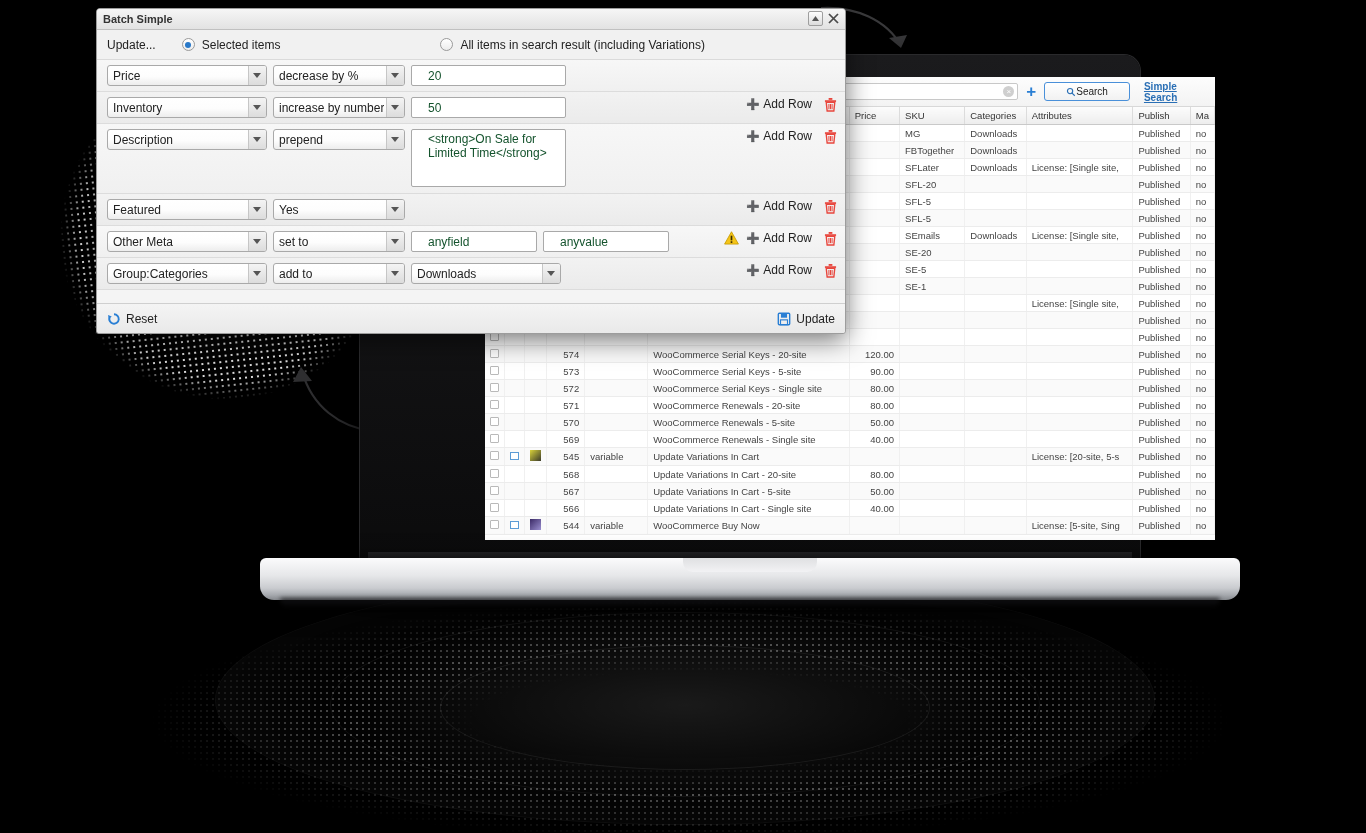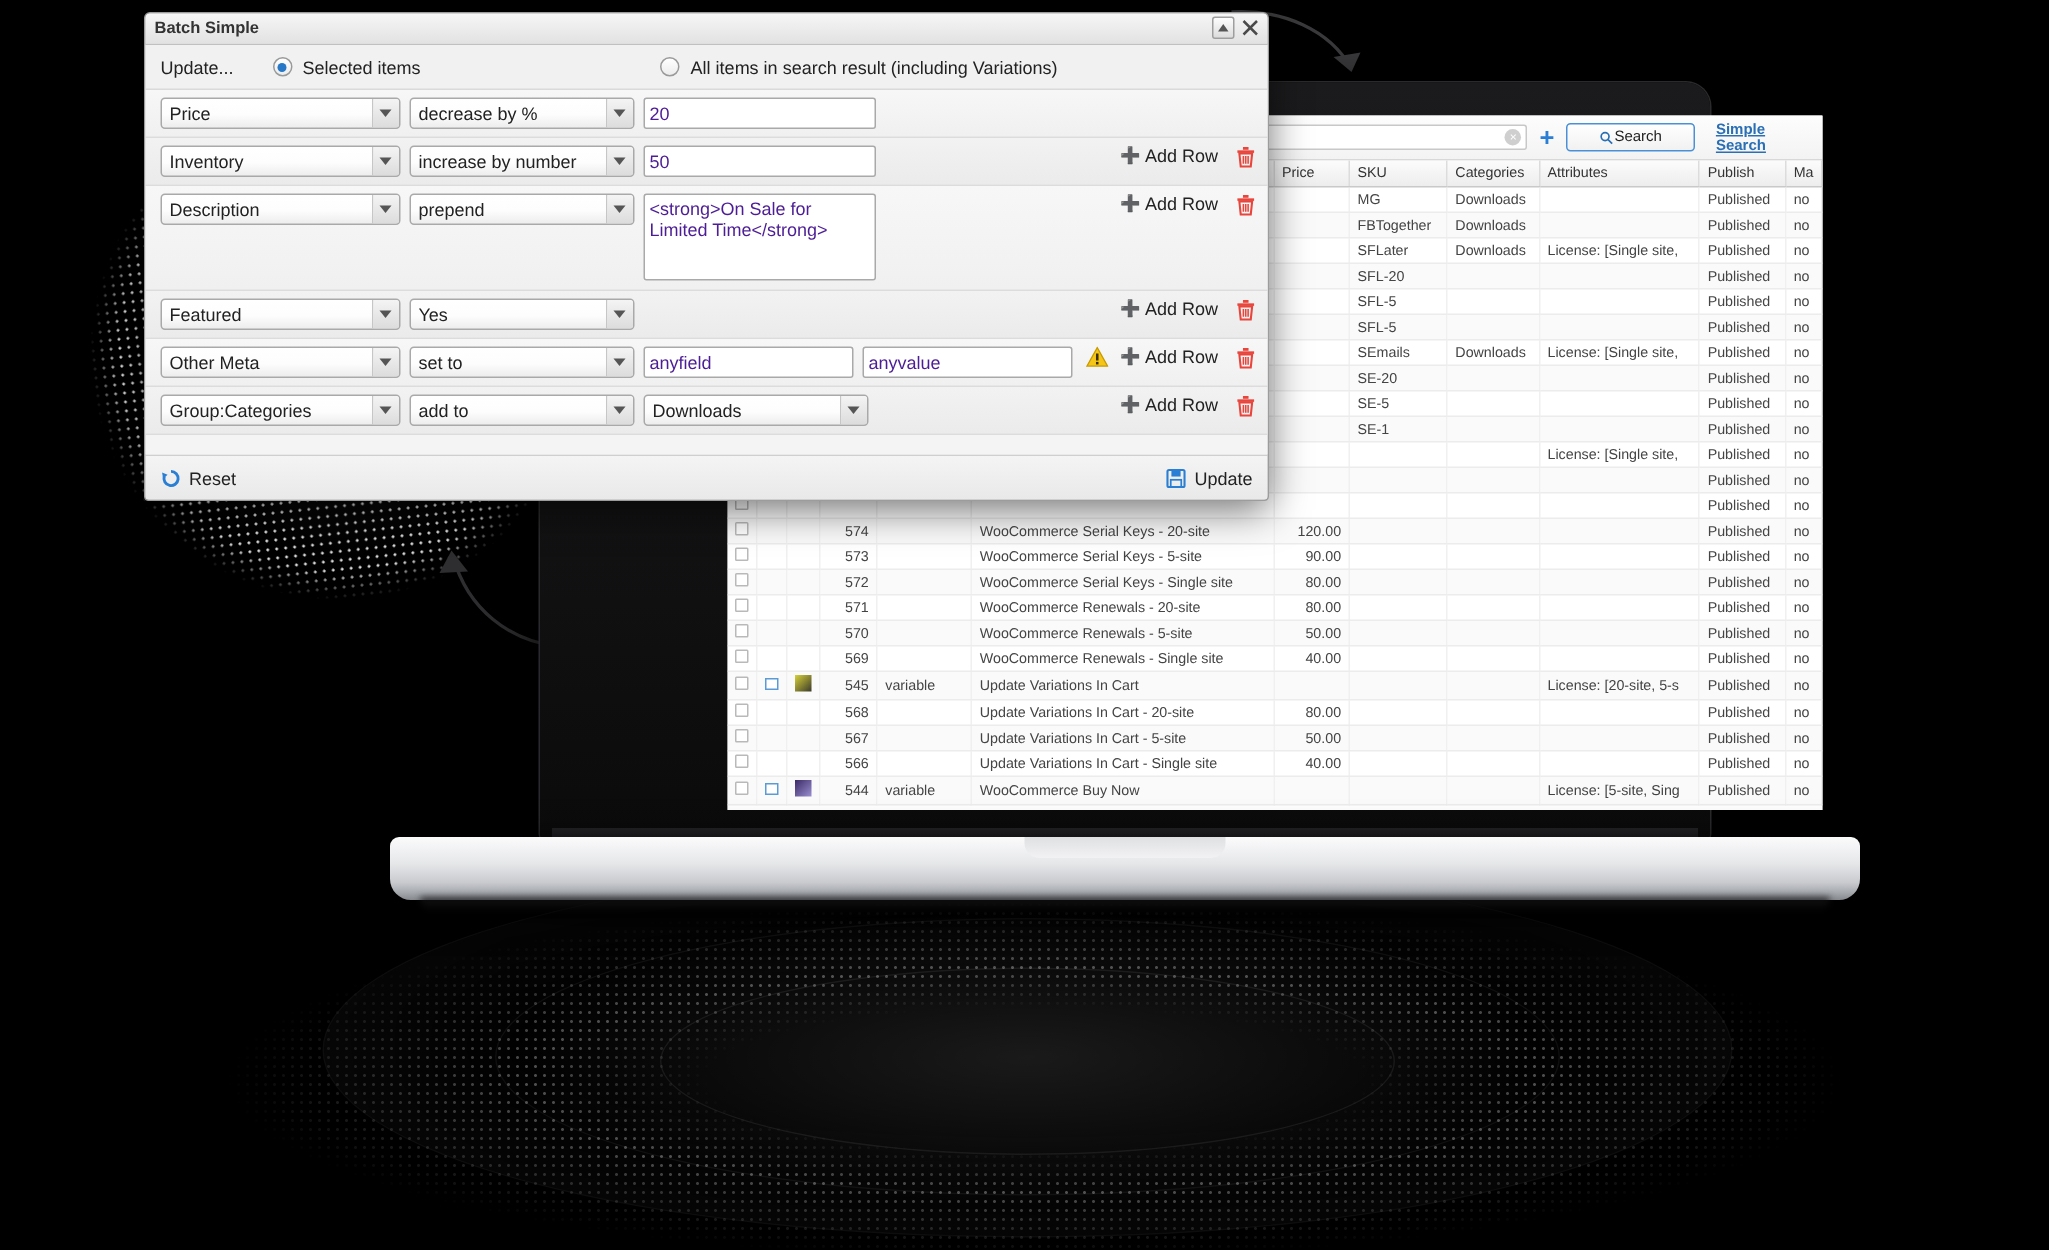--- a/index.html
+++ b/index.html
@@ -196,31 +196,31 @@
     content:""; position:absolute; right:6px; top:8px;
     border-left:4px solid transparent; border-right:4px solid transparent;
     border-top:5px solid #555; pointer-events:none;
   }
   .sel-wrap::before {
     content:""; position:absolute; right:1px; top:1px; width:17px; height:19px;
     background:linear-gradient(180deg,#f4f4f4,#dcdcdc);
     border-left:1px solid #c6c6c6; border-radius:0 2px 2px 0; pointer-events:none;
   }
   .sel-field { width:160px; }
-  .sel-op    { width:150px; }
+  .sel-op    { width:132px; }
   .sel-val   { width:150px; }
 
   input.txt, textarea.txta {
     border:1px solid #a9a9a9; border-radius:2px; background:#fff;
-    font-family:"Liberation Sans", sans-serif; font-size:12px; color:#4c1d95;
-    padding:2px 3px;
+    font-family:"Liberation Sans", sans-serif; font-size:12px; color:#14532d;
+    padding:2px 16px;
   }
   input.txt { height:21px; }
   .val-wide { width:155px; }
-  .val-meta { width:140px; }
+  .val-meta { width:126px; }
   textarea.txta { width:155px; height:58px; resize:none; line-height:14px; }
 
   .row-gap { flex:1; }
   .addrow {
     display:inline-flex; align-items:center; gap:3px;
     color:#222; font-size:12px; white-space:nowrap; margin-right:12px;
   }
   .plus-ico { color:#2a7fd4; font-size:16px; font-weight:bold; line-height:1; }
   .trash { width:13px; height:15px; }
   .warn { width:15px; height:14px; margin-right:8px; }

